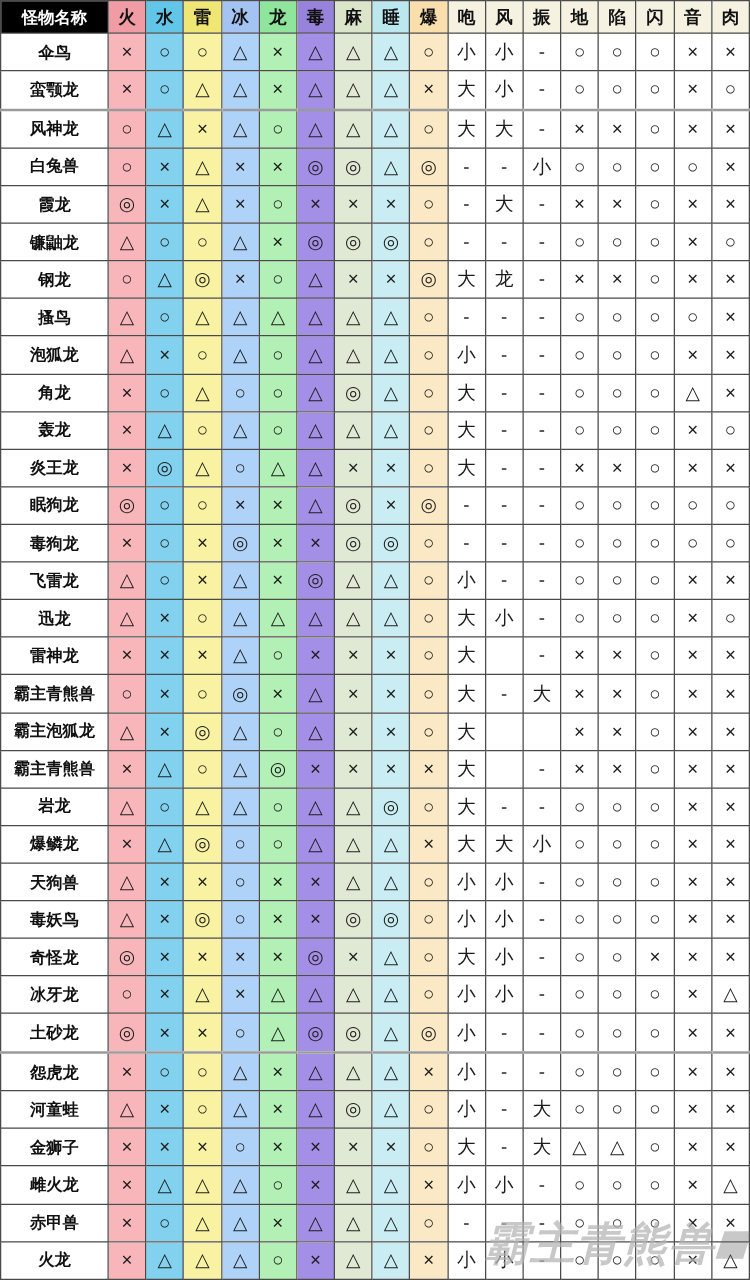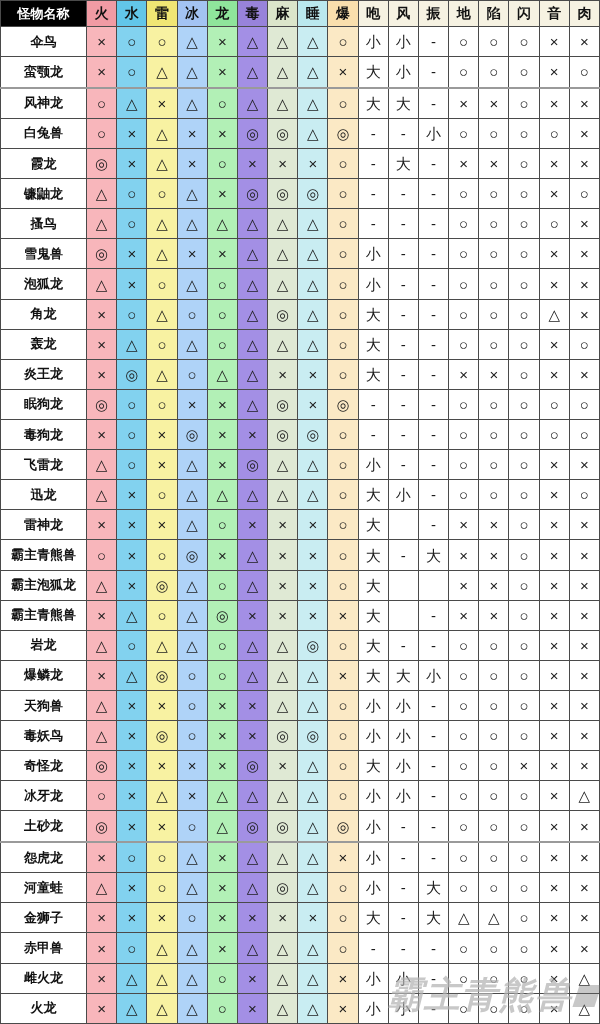--- a/index.html
+++ b/index.html
@@ -186,57 +186,57 @@
           <td class="cell" style="background: rgb(255, 255, 255);">-</td>
           <td class="cell" style="background: rgb(255, 255, 255);">-</td>
           <td class="cell" style="background: rgb(255, 255, 255);">-</td>
           <td class="cell" style="background: rgb(255, 255, 255);">○</td>
           <td class="cell" style="background: rgb(255, 255, 255);">○</td>
           <td class="cell" style="background: rgb(255, 255, 255);">○</td>
           <td class="cell" style="background: rgb(255, 255, 255);">×</td>
           <td class="cell" style="background: rgb(255, 255, 255);">○</td>
         </tr>
         <tr>
+          <td class="name">钢龙</td>
+          <td class="cell" style="background: rgb(248, 182, 187);">○</td>
+          <td class="cell" style="background: rgb(130, 210, 239);">△</td>
+          <td class="cell" style="background: rgb(248, 242, 162);">◎</td>
+          <td class="cell" style="background: rgb(175, 211, 248);">×</td>
+          <td class="cell" style="background: rgb(178, 240, 182);">○</td>
+          <td class="cell" style="background: rgb(163, 143, 229);">△</td>
+          <td class="cell" style="background: rgb(223, 233, 212);">×</td>
+          <td class="cell" style="background: rgb(201, 237, 242);">×</td>
+          <td class="cell" style="background: rgb(251, 233, 197);">◎</td>
+          <td class="cell txt" style="background: rgb(255, 255, 255);">大</td>
+          <td class="cell txt" style="background: rgb(255, 255, 255);">龙</td>
+          <td class="cell" style="background: rgb(255, 255, 255);">-</td>
+          <td class="cell" style="background: rgb(255, 255, 255);">×</td>
+          <td class="cell" style="background: rgb(255, 255, 255);">×</td>
+          <td class="cell" style="background: rgb(255, 255, 255);">○</td>
+          <td class="cell" style="background: rgb(255, 255, 255);">×</td>
+          <td class="cell" style="background: rgb(255, 255, 255);">×</td>
+        </tr>
+        <tr>
           <td class="name">搔鸟</td>
           <td class="cell" style="background: rgb(248, 182, 187);">△</td>
           <td class="cell" style="background: rgb(130, 210, 239);">○</td>
           <td class="cell" style="background: rgb(248, 242, 162);">△</td>
           <td class="cell" style="background: rgb(175, 211, 248);">△</td>
           <td class="cell" style="background: rgb(178, 240, 182);">△</td>
           <td class="cell" style="background: rgb(163, 143, 229);">△</td>
           <td class="cell" style="background: rgb(223, 233, 212);">△</td>
           <td class="cell" style="background: rgb(201, 237, 242);">△</td>
           <td class="cell" style="background: rgb(251, 233, 197);">○</td>
           <td class="cell" style="background: rgb(255, 255, 255);">-</td>
           <td class="cell" style="background: rgb(255, 255, 255);">-</td>
           <td class="cell" style="background: rgb(255, 255, 255);">-</td>
           <td class="cell" style="background: rgb(255, 255, 255);">○</td>
           <td class="cell" style="background: rgb(255, 255, 255);">○</td>
           <td class="cell" style="background: rgb(255, 255, 255);">○</td>
           <td class="cell" style="background: rgb(255, 255, 255);">○</td>
-          <td class="cell" style="background: rgb(255, 255, 255);">×</td>
-        </tr>
-        <tr>
-          <td class="name">雪鬼兽</td>
-          <td class="cell" style="background: rgb(248, 182, 187);">◎</td>
-          <td class="cell" style="background: rgb(130, 210, 239);">×</td>
-          <td class="cell" style="background: rgb(248, 242, 162);">△</td>
-          <td class="cell" style="background: rgb(175, 211, 248);">×</td>
-          <td class="cell" style="background: rgb(178, 240, 182);">×</td>
-          <td class="cell" style="background: rgb(163, 143, 229);">△</td>
-          <td class="cell" style="background: rgb(223, 233, 212);">△</td>
-          <td class="cell" style="background: rgb(201, 237, 242);">△</td>
-          <td class="cell" style="background: rgb(251, 233, 197);">○</td>
-          <td class="cell txt" style="background: rgb(255, 255, 255);">小</td>
-          <td class="cell" style="background: rgb(255, 255, 255);">-</td>
-          <td class="cell" style="background: rgb(255, 255, 255);">-</td>
-          <td class="cell" style="background: rgb(255, 255, 255);">○</td>
-          <td class="cell" style="background: rgb(255, 255, 255);">○</td>
-          <td class="cell" style="background: rgb(255, 255, 255);">○</td>
-          <td class="cell" style="background: rgb(255, 255, 255);">×</td>
           <td class="cell" style="background: rgb(255, 255, 255);">×</td>
         </tr>
         <tr>
           <td class="name">泡狐龙</td>
           <td class="cell" style="background: rgb(248, 182, 187);">△</td>
           <td class="cell" style="background: rgb(130, 210, 239);">×</td>
           <td class="cell" style="background: rgb(248, 242, 162);">○</td>
           <td class="cell" style="background: rgb(175, 211, 248);">△</td>
           <td class="cell" style="background: rgb(178, 240, 182);">○</td>
           <td class="cell" style="background: rgb(163, 143, 229);">△</td>
@@ -666,58 +666,58 @@
           <td class="cell txt" style="background: rgb(255, 255, 255);">大</td>
           <td class="cell" style="background: rgb(255, 255, 255);">-</td>
           <td class="cell txt" style="background: rgb(255, 255, 255);">大</td>
           <td class="cell" style="background: rgb(255, 255, 255);">△</td>
           <td class="cell" style="background: rgb(255, 255, 255);">△</td>
           <td class="cell" style="background: rgb(255, 255, 255);">○</td>
           <td class="cell" style="background: rgb(255, 255, 255);">×</td>
           <td class="cell" style="background: rgb(255, 255, 255);">×</td>
         </tr>
         <tr>
+          <td class="name">雌火龙</td>
+          <td class="cell" style="background: rgb(248, 182, 187);">×</td>
+          <td class="cell" style="background: rgb(130, 210, 239);">△</td>
+          <td class="cell" style="background: rgb(248, 242, 162);">△</td>
+          <td class="cell" style="background: rgb(175, 211, 248);">△</td>
+          <td class="cell" style="background: rgb(178, 240, 182);">○</td>
+          <td class="cell" style="background: rgb(163, 143, 229);">×</td>
+          <td class="cell" style="background: rgb(223, 233, 212);">△</td>
+          <td class="cell" style="background: rgb(201, 237, 242);">△</td>
+          <td class="cell" style="background: rgb(251, 233, 197);">×</td>
+          <td class="cell txt" style="background: rgb(255, 255, 255);">小</td>
+          <td class="cell txt" style="background: rgb(255, 255, 255);">小</td>
+          <td class="cell" style="background: rgb(255, 255, 255);">-</td>
+          <td class="cell" style="background: rgb(255, 255, 255);">○</td>
+          <td class="cell" style="background: rgb(255, 255, 255);">○</td>
+          <td class="cell" style="background: rgb(255, 255, 255);">○</td>
+          <td class="cell" style="background: rgb(255, 255, 255);">×</td>
+          <td class="cell" style="background: rgb(255, 255, 255);">△</td>
+        </tr>
+        <tr>
           <td class="name">赤甲兽</td>
           <td class="cell" style="background: rgb(248, 182, 187);">×</td>
           <td class="cell" style="background: rgb(130, 210, 239);">○</td>
           <td class="cell" style="background: rgb(248, 242, 162);">△</td>
           <td class="cell" style="background: rgb(175, 211, 248);">△</td>
           <td class="cell" style="background: rgb(178, 240, 182);">×</td>
           <td class="cell" style="background: rgb(163, 143, 229);">△</td>
           <td class="cell" style="background: rgb(223, 233, 212);">△</td>
           <td class="cell" style="background: rgb(201, 237, 242);">△</td>
           <td class="cell" style="background: rgb(251, 233, 197);">○</td>
           <td class="cell" style="background: rgb(255, 255, 255);">-</td>
           <td class="cell" style="background: rgb(255, 255, 255);">-</td>
           <td class="cell" style="background: rgb(255, 255, 255);">-</td>
           <td class="cell" style="background: rgb(255, 255, 255);">○</td>
           <td class="cell" style="background: rgb(255, 255, 255);">○</td>
           <td class="cell" style="background: rgb(255, 255, 255);">○</td>
           <td class="cell" style="background: rgb(255, 255, 255);">×</td>
           <td class="cell" style="background: rgb(255, 255, 255);">×</td>
-        </tr>
-        <tr>
-          <td class="name">雌火龙</td>
-          <td class="cell" style="background: rgb(248, 182, 187);">×</td>
-          <td class="cell" style="background: rgb(130, 210, 239);">△</td>
-          <td class="cell" style="background: rgb(248, 242, 162);">△</td>
-          <td class="cell" style="background: rgb(175, 211, 248);">△</td>
-          <td class="cell" style="background: rgb(178, 240, 182);">○</td>
-          <td class="cell" style="background: rgb(163, 143, 229);">×</td>
-          <td class="cell" style="background: rgb(223, 233, 212);">△</td>
-          <td class="cell" style="background: rgb(201, 237, 242);">△</td>
-          <td class="cell" style="background: rgb(251, 233, 197);">×</td>
-          <td class="cell txt" style="background: rgb(255, 255, 255);">小</td>
-          <td class="cell txt" style="background: rgb(255, 255, 255);">小</td>
-          <td class="cell" style="background: rgb(255, 255, 255);">-</td>
-          <td class="cell" style="background: rgb(255, 255, 255);">○</td>
-          <td class="cell" style="background: rgb(255, 255, 255);">○</td>
-          <td class="cell" style="background: rgb(255, 255, 255);">○</td>
-          <td class="cell" style="background: rgb(255, 255, 255);">×</td>
-          <td class="cell" style="background: rgb(255, 255, 255);">△</td>
         </tr>
         <tr>
           <td class="name">火龙</td>
           <td class="cell" style="background: rgb(248, 182, 187);">×</td>
           <td class="cell" style="background: rgb(130, 210, 239);">△</td>
           <td class="cell" style="background: rgb(248, 242, 162);">△</td>
           <td class="cell" style="background: rgb(175, 211, 248);">△</td>
           <td class="cell" style="background: rgb(178, 240, 182);">○</td>
           <td class="cell" style="background: rgb(163, 143, 229);">×</td>
           <td class="cell" style="background: rgb(223, 233, 212);">△</td>

